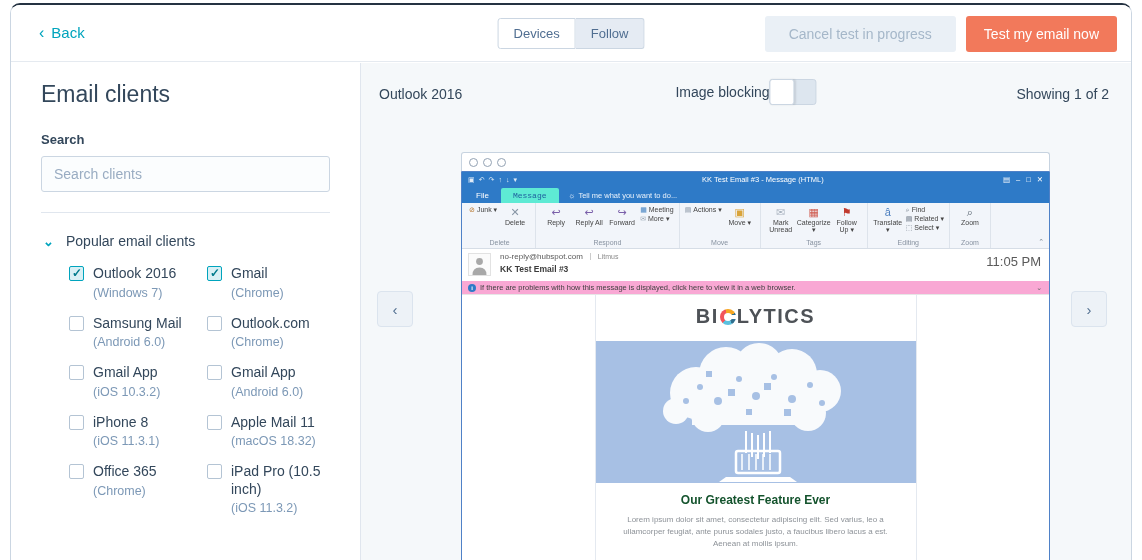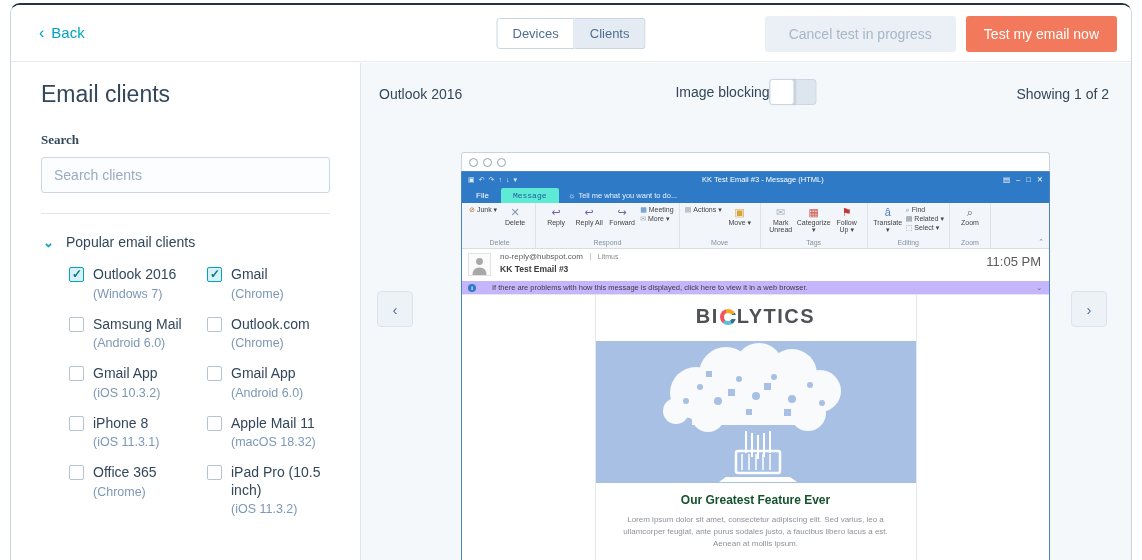--- a/index.html
+++ b/index.html
@@ -22,21 +22,21 @@
   .topbar-right { position:absolute; right:14px; top:11px; display:flex; gap:10px; }
   .btn-disabled { background:#eaf0f6; color:#a5b7c9; border:none; border-radius:3px;
     font-size:14px; padding:10px 24px; font-family:inherit; }
   .btn-primary { background:#f2795b; color:#fff; border:none; border-radius:3px;
     font-size:14px; padding:10px 18px; font-family:inherit; cursor:pointer; }
 
   
   .sidebar { position:absolute; left:0; top:58px; width:350px; bottom:-60px;
     background:#fff; border-right:1px solid #e0e6ee; padding:18px 30px 0 30px; }
   .sb-title { font-size:23px; font-weight:400; color:#33475b; margin:0 0 24px 0; }
-  .sb-search-label { font-size:13px; font-weight:bold; color:#33475b; margin-bottom:9px;font-family:Liberation Serif, serif; }
+  .sb-search-label { font-size:13px; font-weight:bold; color:#33475b; margin-bottom:9px; }
   .sb-search { width:100%; padding:9px 12px; font-size:14px; color:#33475b;
     border:1px solid #cbd6e2; border-radius:3px; background:#fbfdfe; font-family:inherit; }
   .sb-search::placeholder { color:#99acc2; }
   .sb-selrow { margin-top:20px; display:flex; align-items:center; justify-content:space-between; }
   .sb-selcount { font-size:14px; color:#33475b; }
   .btn-small { font-size:13px; color:#506e91; background:#f5f8fa; border:1px solid #cbd6e2;
     border-radius:3px; padding:5px 12px; font-family:inherit; cursor:pointer; }
   .sb-div { border:none; border-top:1px solid #e0e6ee; margin:20px 0; }
   .sb-sec { display:flex; align-items:center; gap:13px; margin:2px 0 16px 2px; cursor:pointer; }
   .sb-sec .sec-chev { color:#00a4bd; font-size:13px; font-weight:bold; width:10px; }
@@ -104,22 +104,22 @@
   .msg-head { height:32px; flex:0 0 32px; background:#fff; position:relative; padding:3px 6px; }
   .avatar { position:absolute; left:6px; top:4px; width:23px; height:23px; background:#fbfbfb;
     border:1px solid #e2e2e2; }
   .mh-col { margin-left:32px; }
   .mh-line1 { display:flex; align-items:center; }
   .mh-sender { font-size:8px; color:#5a5a5a; }
   .mh-via { font-size:7px; color:#8a8a8a; border-left:1px solid #ccc; margin-left:7px; padding-left:7px; }
   .mh-subject { font-size:8.5px; font-weight:bold; color:#3b3b3b; margin-top:3px; }
   .mh-time { position:absolute; right:8px; top:5px; font-size:13px; color:#5a5a5a; }
 
-  .info-bar { height:14px; flex:0 0 14px; background:#c4b5fd; display:flex; align-items:center;
-    gap:16px; padding:0 6px; border-bottom:1px solid #e6e6e6; position:relative; }
+  .info-bar { height:14px; flex:0 0 14px; background:#f9a8d4; display:flex; align-items:center;
+    gap:4px; padding:0 6px; border-bottom:1px solid #e6e6e6; position:relative; }
   .info-ico { width:8px; height:8px; border-radius:50%; background:#2e7ac7; color:#fff;
     font-size:6px; font-weight:bold; text-align:center; line-height:8px; flex:0 0 8px; }
   .info-txt { font-size:7.5px; color:#3f3f3f; }
   .info-chev { position:absolute; right:7px; font-size:7px; color:#666; }
 
   .mail-body { flex:1; background:#fff; display:flex; justify-content:center; overflow:hidden; }
   .mail-col { width:322px; border-left:1px solid #e4e9f0; border-right:1px solid #e4e9f0;
     padding-top:8px; text-align:center; }
   .brand { font-size:20px; font-weight:bold; letter-spacing:1.5px; color:#4e5257;
     display:flex; align-items:center; justify-content:center; margin:2px 0 13px; }
@@ -138,21 +138,21 @@
 
 <div class="card">
 
   <div class="topbar">
     <div class="back">
       <span class="chev">‹</span>
       <span>Back</span>
     </div>
     <div class="seg">
       <button class="seg-btn first">Devices</button>
-      <button class="seg-btn last">Clients</button>
+      <button class="seg-btn last">Follow</button>
     </div>
     <div class="topbar-right">
       <button class="btn-disabled" disabled="">Cancel test in progress</button>
       <button class="btn-primary">Test my email now</button>
     </div>
   </div>
 
   <div class="sidebar">
     <h1 class="sb-title">Email clients</h1>
     <div class="sb-search-label">Search</div>

